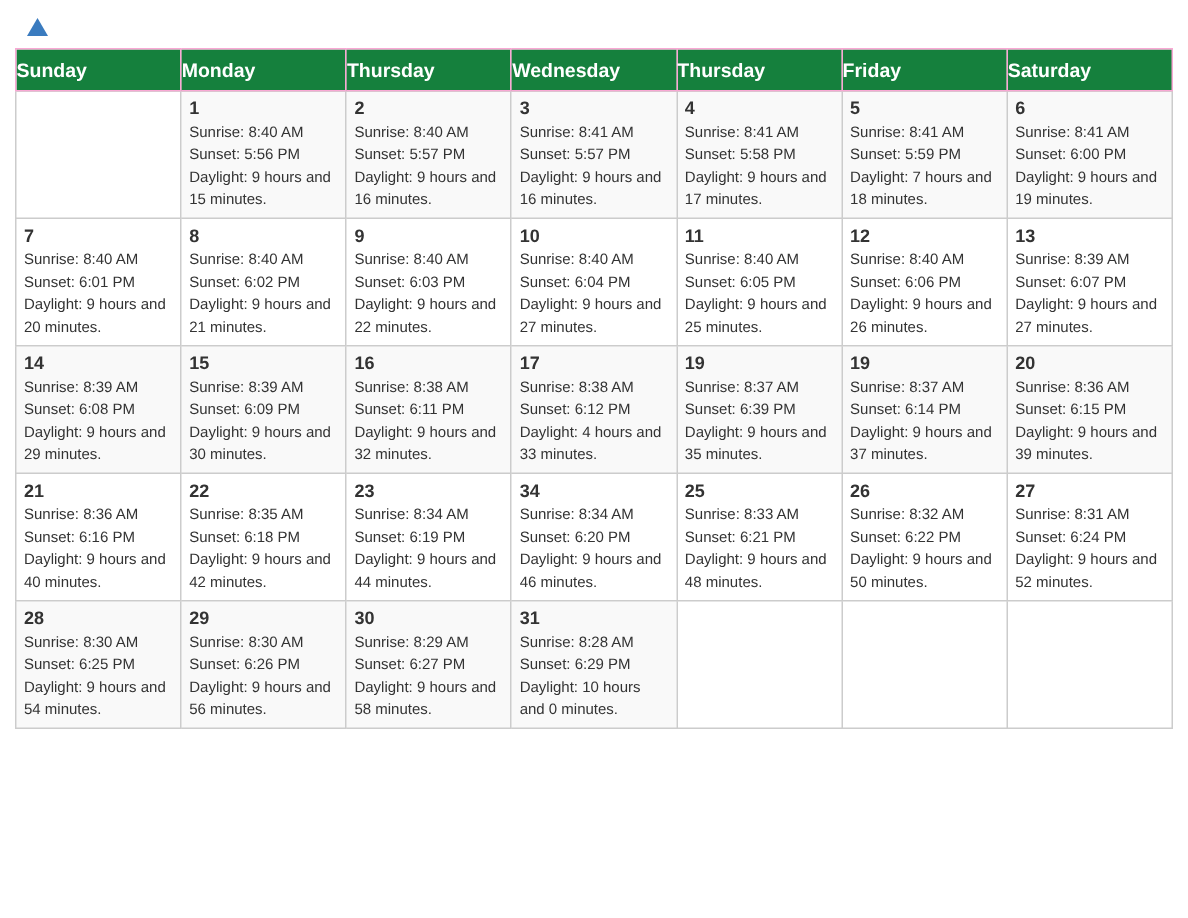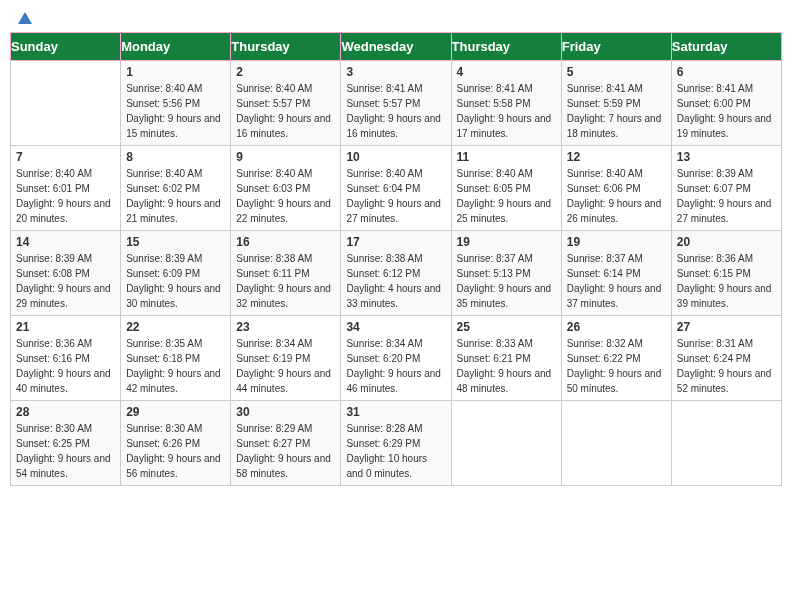--- a/index.html
+++ b/index.html
@@ -249,21 +249,21 @@
         <div class="day-info">
           <span>Sunrise: 8:38 AM</span><br>
           <span>Sunset: 6:12 PM</span><br>
           <span>Daylight: 4 hours and 33 minutes.</span>
         </div>
         </td>
         <td>
           <span class="day-number">19</span>
         <div class="day-info">
           <span>Sunrise: 8:37 AM</span><br>
-          <span>Sunset: 5:13 PM</span><br>
+          <span>Sunset: 6:39 PM</span><br>
           <span>Daylight: 9 hours and 35 minutes.</span>
         </div>
         </td>
         <td>
           <span class="day-number">19</span>
         <div class="day-info">
           <span>Sunrise: 8:37 AM</span><br>
           <span>Sunset: 6:14 PM</span><br>
           <span>Daylight: 9 hours and 37 minutes.</span>
         </div>

